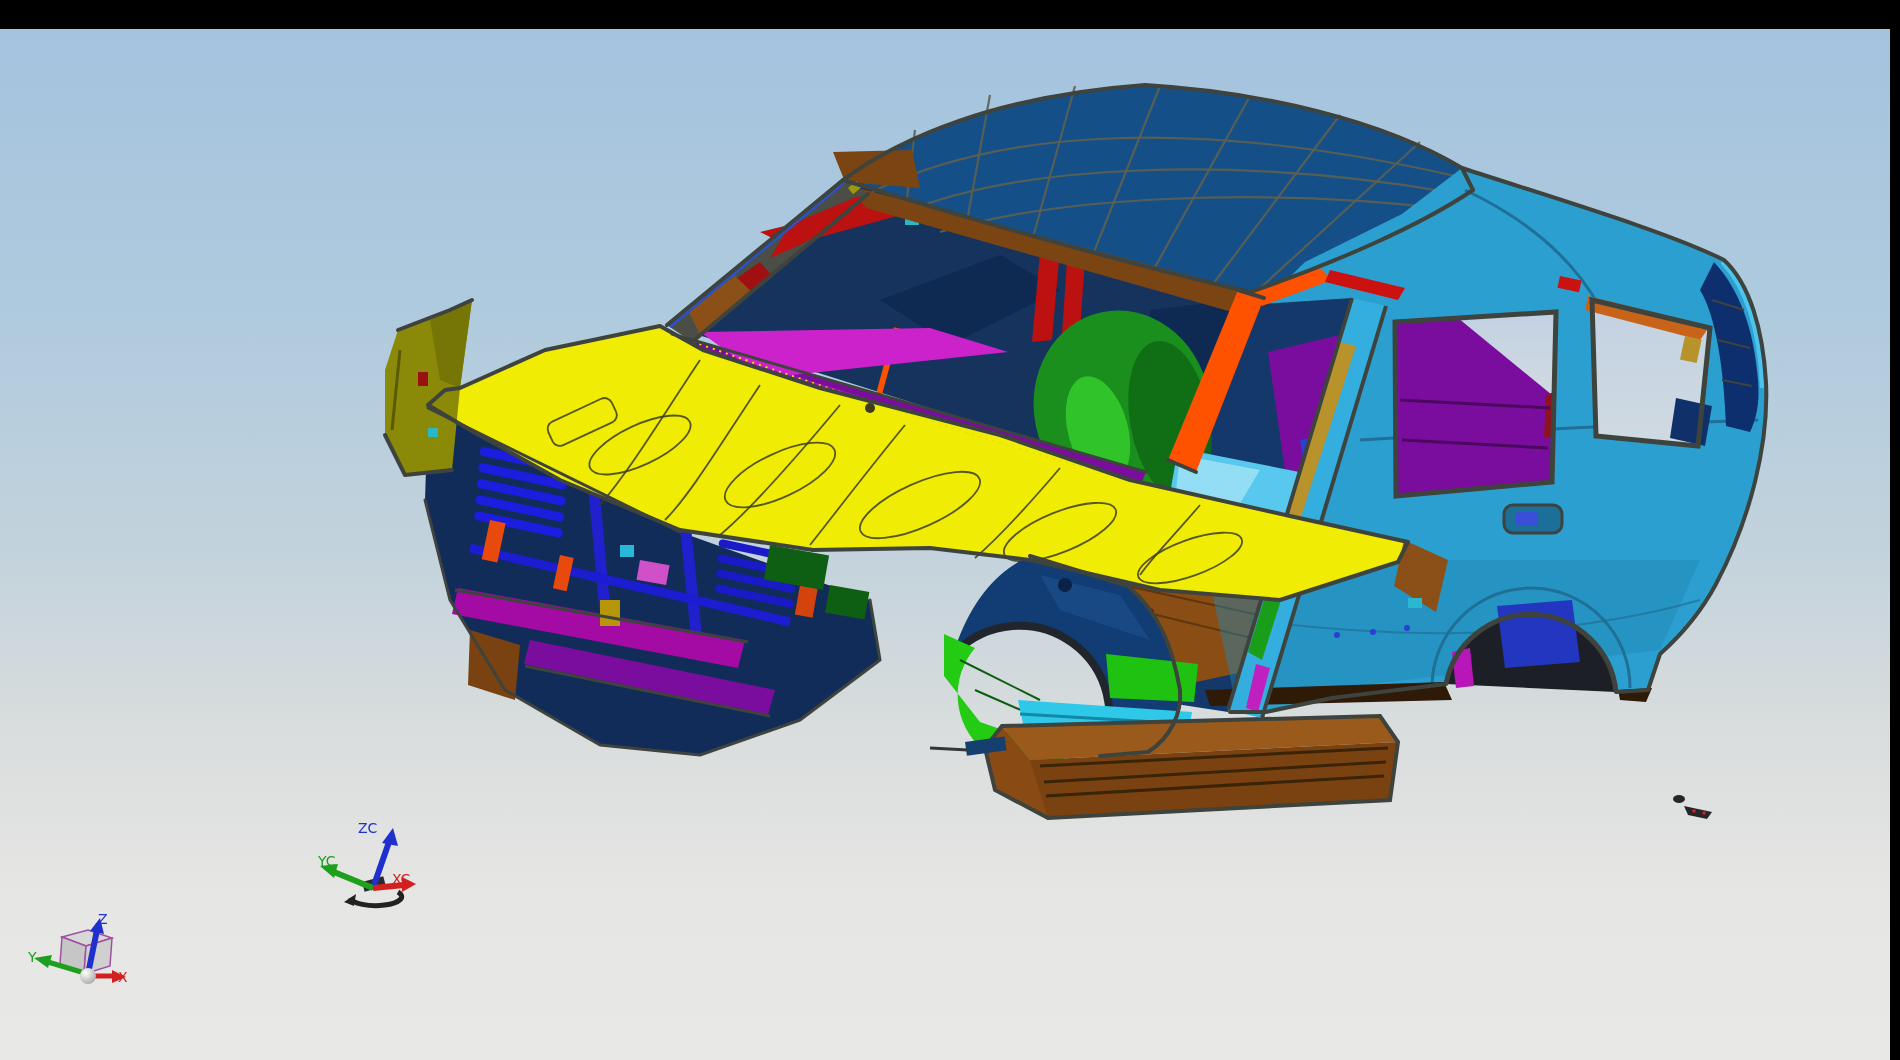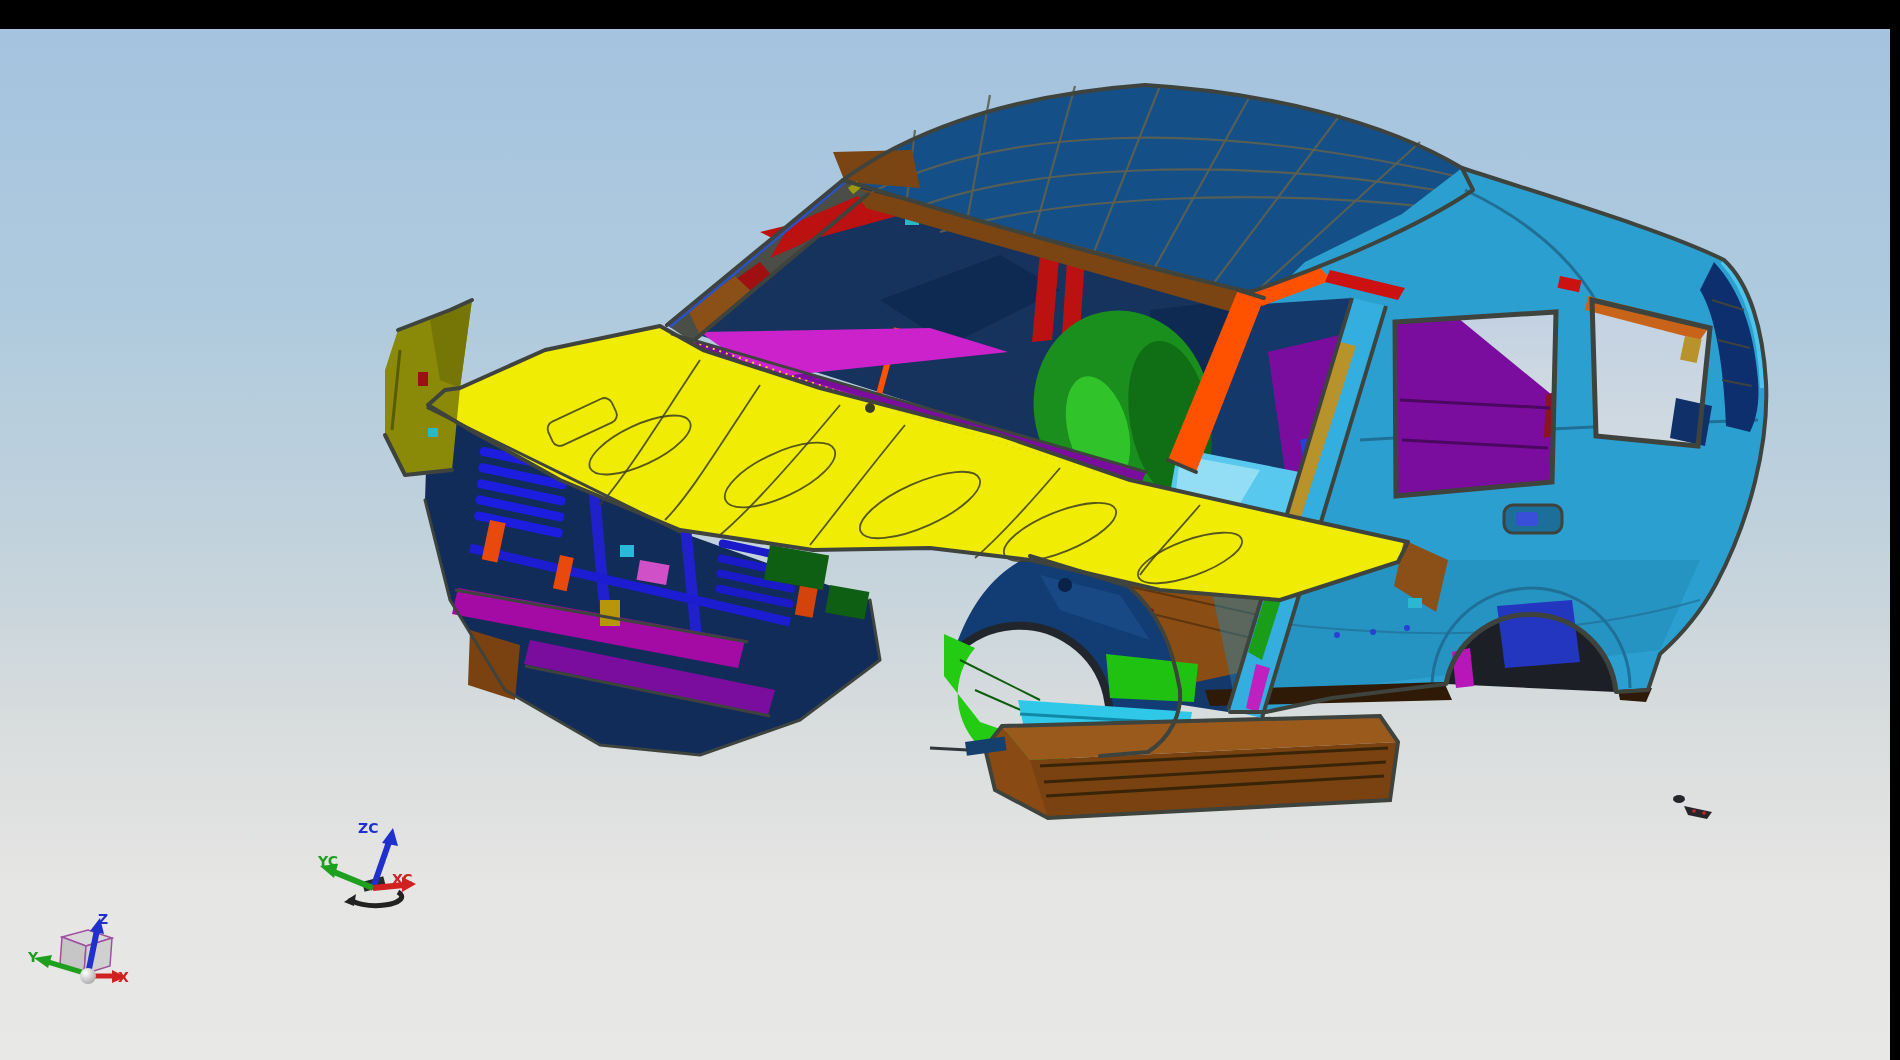--- a/index.html
+++ b/index.html
@@ -1,17 +1,17 @@
 <!DOCTYPE html>
 <html style="--frame-black: #000000; --bg-top: #a5c3df; --bg-bottom: #e8e8e6; --window-sky: #c6d4e2; --outline: #3e433d; --roof-blue: #154f88; --roof-line: #5c6051; --rail-brown: #7a4512; --header-olive: #a8a414; --body-cyan: #2ba0d0; --body-cyan-dark: #2186b4; --body-cyan-light: #55c4ea; --pillar-cyan: #34aede; --hood-yellow: #f0ec04; --hood-line: #3c3c20; --fender-olive: #8a8a08; --navy: #123c74; --navy-dark: #0e2a52; --interior-navy: #16335e; --door-navy: #14386a; --pillar-dark-navy: #0d2f6e; --part-red: #bb1111; --part-magenta: #cc22cc; --part-purple: #7a0d9e; --part-orange: #ff5200; --green-bright: #23cb13; --green-mid: #1a8f1d; --green-deep: #0f6a14; --floor-brown: #8a4e14; --board-brown: #7a4210; --board-brown-top: #9a5a1c; --grille-blue: #1d1de0; --royal-blue: #2a3fd4; --floor-cyan: #58c8ee; --sill-cyan: #30c8e8; --gold: #b8922a; --quarter-trim-orange: #c8641a; --axis-red: #d02020; --axis-green: #1ea01e; --axis-blue: #2030cc; --cube-face: #d8d8d8; --cube-edge: #a050a0; --debris-dark: #26262a;"><head>
 <meta charset="utf-8">
 <style>
   html,body{margin:0;padding:0;width:1900px;height:1060px;overflow:hidden;background:#000;
     font-family:"DejaVu Sans","Liberation Sans",sans-serif;}
-  #stage{position:absolute;inset:0;font-weight:bold;}
+  #stage{position:absolute;inset:0;}
   #viewport-bg{position:absolute;left:0;top:29px;width:1890px;height:1031px;
     background:linear-gradient(180deg,var(--bg-top) 0%,#aecade 26%,#c2d2dc 50%,#d9dddd 68%,#e6e6e4 84%,var(--bg-bottom) 100%);}
   #top-bar{position:absolute;left:0;top:0;width:1900px;height:29px;background:var(--frame-black);z-index:5;}
   #right-bar{position:absolute;right:0;top:0;width:10px;height:1060px;background:var(--frame-black);z-index:5;}
   svg{position:absolute;left:0;top:0;z-index:2;}
   .axis-label{font-size:14px;font-family:"DejaVu Sans","Liberation Sans",sans-serif;}
   .ol{fill:none;stroke:var(--outline);stroke-linejoin:round;stroke-linecap:round;}
   .roofline{fill:none;stroke:var(--roof-line);stroke-width:2.2;opacity:.9;}
   .hoodline{fill:none;stroke:var(--hood-line);stroke-width:1.8;opacity:.85;}
 </style>

